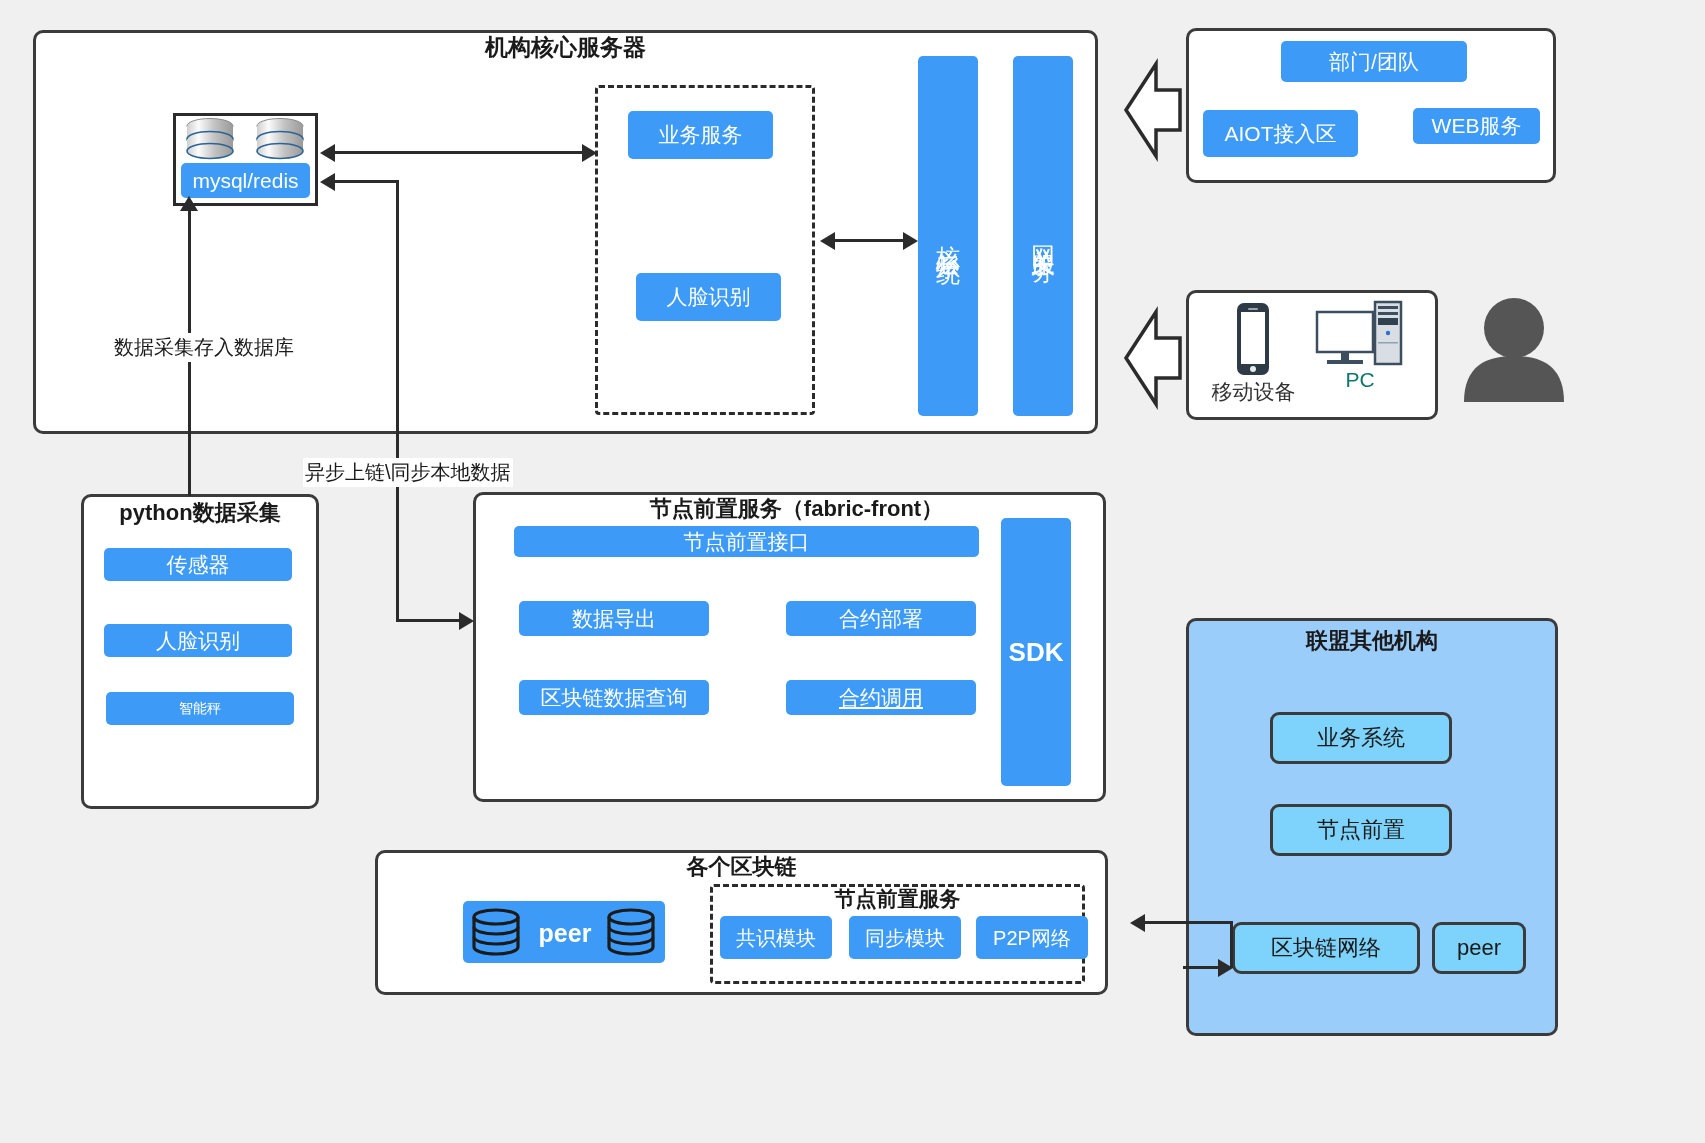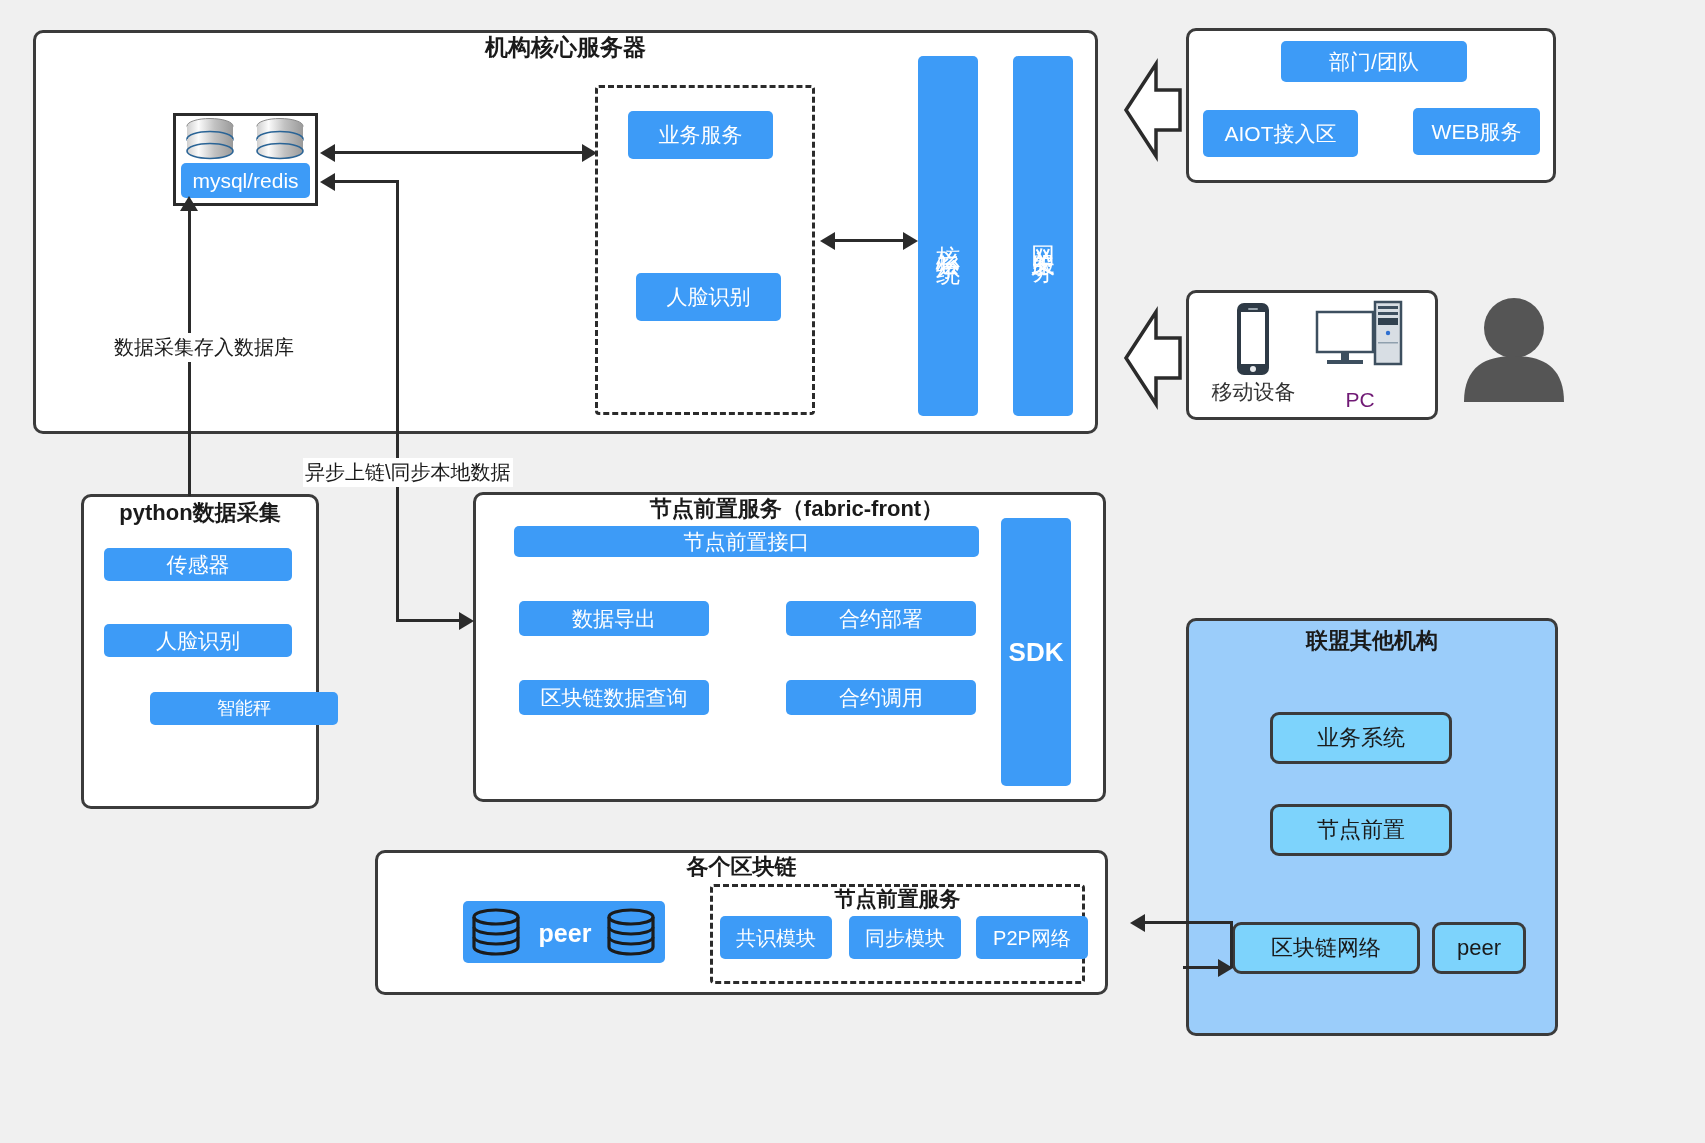--- a/index.html
+++ b/index.html
@@ -145,21 +145,21 @@
 <div class="arrow ar-left" style="left:820px;top:232px;"></div>
 <div class="arrow ar-right" style="left:903px;top:232px;"></div>
 
 <svg class="bigarrow" style="left:1122px;top:50px;" width="62" height="120" viewBox="0 0 62 120">
   <path d="M4 60 L34 14 L34 40 L58 40 L58 80 L34 80 L34 106 Z" fill="#ffffff" stroke="#2b2b2b" stroke-width="3.5" stroke-linejoin="miter"></path>
 </svg>
 
 <div class="panel" style="left:1186px;top:28px;width:370px;height:155px;"></div>
 <div class="chip" style="left:1281px;top:41px;width:186px;height:41px;font-size:21px;">部门/团队</div>
 <div class="chip" style="left:1203px;top:110px;width:155px;height:47px;font-size:21px;">AIOT接入区</div>
-<div class="chip" style="left:1413px;top:108px;width:127px;height:47px;font-size:21px;">WEB服务</div>
+<div class="chip" style="left:1413px;top:108px;width:127px;height:36px;font-size:21px;">WEB服务</div>
 
 <svg class="bigarrow" style="left:1122px;top:298px;" width="62" height="120" viewBox="0 0 62 120">
   <path d="M4 60 L34 14 L34 40 L58 40 L58 80 L34 80 L34 106 Z" fill="#ffffff" stroke="#2b2b2b" stroke-width="3.5" stroke-linejoin="miter"></path>
 </svg>
 
 <div class="panel" style="left:1186px;top:290px;width:252px;height:130px;"></div>
 
 <svg class="abs" style="left:1226px;top:302px;" width="54" height="76" viewBox="0 0 54 76">
   <rect x="12" y="2" width="30" height="70" rx="6" ry="6" fill="#2e3a46" stroke="#2e3a46" stroke-width="2"></rect>
   <rect x="15" y="10" width="24" height="52" fill="#ffffff"></rect>
@@ -172,46 +172,46 @@
   <rect x="2" y="12" width="56" height="40" fill="#ffffff" stroke="#3d4f5f" stroke-width="2.5"></rect>
   <rect x="26" y="52" width="8" height="8" fill="#3d4f5f"></rect>
   <rect x="12" y="60" width="36" height="4" fill="#3d4f5f"></rect>
   <rect x="60" y="2" width="26" height="62" fill="#d8dee4" stroke="#3d4f5f" stroke-width="2.5"></rect>
   <rect x="63" y="6" width="20" height="3" fill="#3d4f5f"></rect>
   <rect x="63" y="12" width="20" height="3" fill="#3d4f5f"></rect>
   <rect x="63" y="18" width="20" height="7" fill="#31414f"></rect>
   <rect x="63" y="42" width="20" height="1.5" fill="#8fa0ae"></rect>
   <circle cx="73" cy="33" r="2.2" fill="#2f6fd0"></circle>
 </svg>
-<div class="abs" style="left:1310px;top:388px;width:100px;text-align:center;font-size:21px;color:#701a75;">PC</div>
+<div class="abs" style="left:1310px;top:368px;width:100px;text-align:center;font-size:21px;color:#0f766e;">PC</div>
 
 <svg class="abs" style="left:1460px;top:296px;" width="108" height="106" viewBox="0 0 108 106">
   <circle cx="54" cy="32" r="30" fill="#555555"></circle>
   <path d="M4 106 C4 70 26 60 54 60 C82 60 104 70 104 106 Z" fill="#555555"></path>
 </svg>
 
 <div class="panel" style="left:81px;top:494px;width:238px;height:315px;"></div>
 <div class="ptitle" style="left:81px;top:498px;width:238px;font-size:22px;">python数据采集</div>
 <div class="chip" style="left:104px;top:548px;width:188px;height:33px;font-size:21px;">传感器</div>
 <div class="chip" style="left:104px;top:624px;width:188px;height:33px;font-size:21px;">人脸识别</div>
-<div class="chip" style="left:106px;top:692px;width:188px;height:33px;font-size:18px;margin-left:44px;">智能秤</div>
+<div class="chip" style="left:106px;top:692px;width:188px;height:33px;font-size:14px;">智能秤</div>
 
 <div class="ln lnv" style="left:188px;top:208px;height:288px;"></div>
 <div class="arrow ar-up" style="left:180px;top:196px;"></div>
 <div class="edgelabel" style="left:112px;top:333px;font-size:20px;">数据采集存入数据库</div>
 
 <div class="panel" style="left:473px;top:492px;width:633px;height:310px;"></div>
 <div class="ptitle" style="left:473px;top:494px;width:633px;font-size:22px;margin-left:7px;">节点前置服务（fabric-front）</div>
 
 <div class="chip" style="left:514px;top:526px;width:465px;height:31px;font-size:21px;">节点前置接口</div>
 
 <div class="chip" style="left:519px;top:601px;width:190px;height:35px;font-size:21px;">数据导出</div>
 <div class="chip" style="left:786px;top:601px;width:190px;height:35px;font-size:21px;">合约部署</div>
 <div class="chip" style="left:519px;top:680px;width:190px;height:35px;font-size:21px;">区块链数据查询</div>
-<div class="chip" style="left:786px;top:680px;width:190px;height:35px;font-size:21px;">合约调用</div>
+<div class="chip" style="left:786px;top:680px;width:190px;height:35px;font-size:21px;text-decoration:underline;">合约调用</div>
 
 <div class="chip" style="left:1001px;top:518px;width:70px;height:268px;font-size:26px;font-weight:bold;">SDK</div>
 
 <div class="ln lnv" style="left:396px;top:180px;height:442px;"></div>
 <div class="ln lnh" style="left:333px;top:180px;width:66px;"></div>
 <div class="arrow ar-left" style="left:320px;top:173px;"></div>
 <div class="ln lnh" style="left:396px;top:619px;width:65px;"></div>
 <div class="arrow ar-right" style="left:459px;top:612px;"></div>
 <div class="edgelabel" style="left:303px;top:458px;font-size:20px;">异步上链\同步本地数据</div>
 

